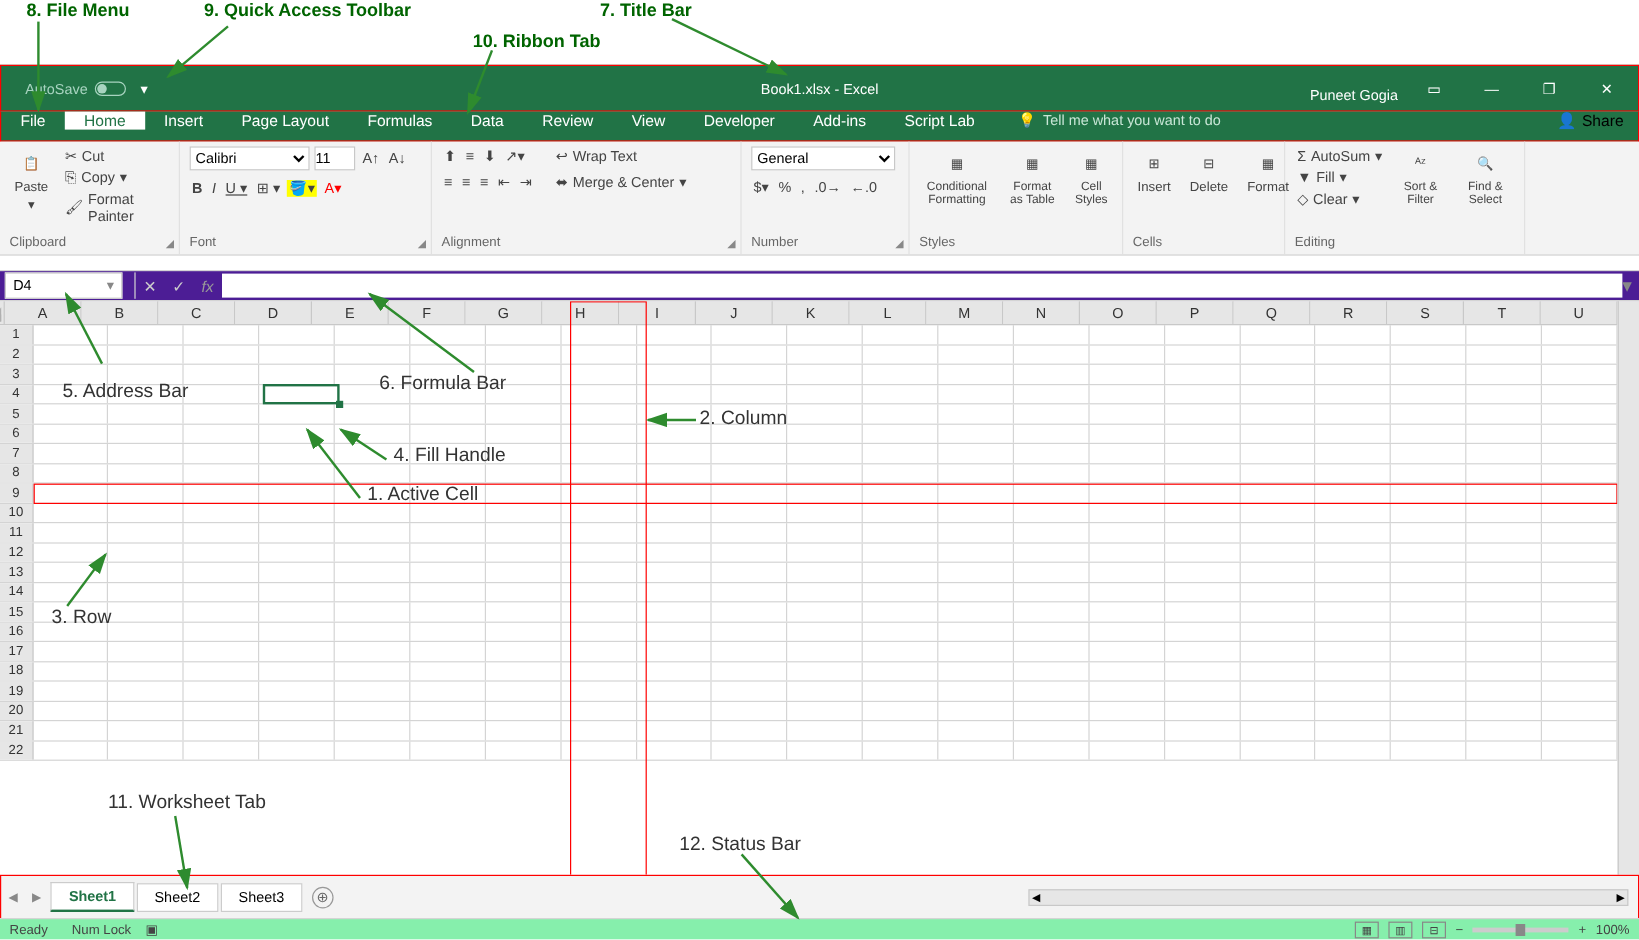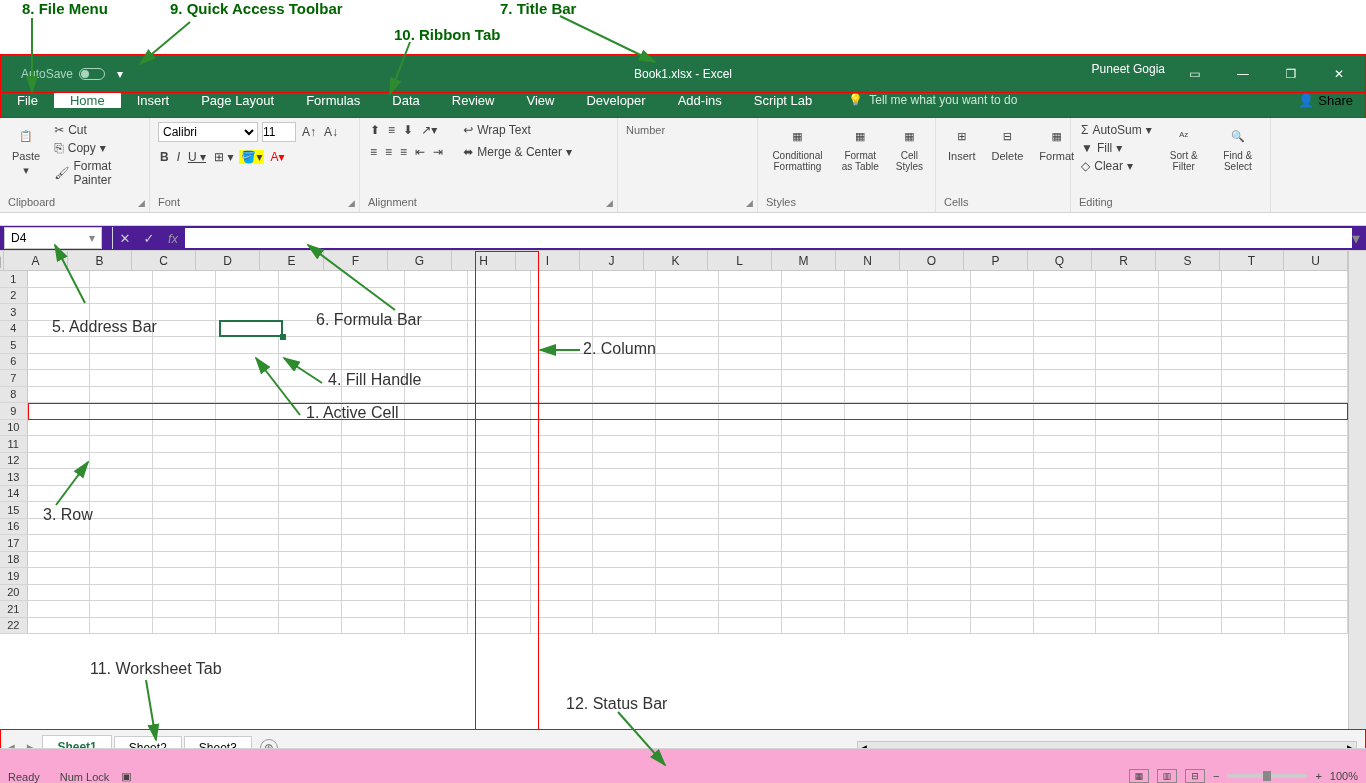--- a/index.html
+++ b/index.html
@@ -4,21 +4,21 @@
 <style>
 *{margin:0;padding:0;box-sizing:border-box;font-family:'Segoe UI',Tahoma,sans-serif}
 body{background:#fff;width:1366px;height:783px;overflow:hidden;position:relative}
 .annotations{position:absolute;top:0;left:0;right:16px;height:72px;z-index:100}
 .ann{position:absolute;color:#006400;font-weight:bold;font-size:15px}
 .titlebar{position:absolute;top:54px;left:0;right:0;height:39px;background:#217346;display:flex;align-items:center;color:#fff;font-size:12px;border:1px solid red}
 .autosave{margin-left:20px;color:#a8d4c0;font-size:12px;display:flex;align-items:center;gap:6px}
 .toggle{width:26px;height:12px;border:1px solid #a8d4c0;border-radius:8px;display:inline-block;position:relative}
 .toggle::after{content:'';position:absolute;width:8px;height:8px;background:#a8d4c0;border-radius:50%;top:1px;left:1px}
 .titlebar-center{position:absolute;left:50%;transform:translateX(-50%)}
-.titlebar-right{margin-left:auto;display:flex;align-items:flex-start;gap:12px;margin-right:8px}
+.titlebar-right{margin-left:auto;display:flex;align-items:flex-end;gap:12px;margin-right:8px}
 .winbtn{width:36px;height:24px;display:flex;align-items:center;justify-content:center;color:#fff}
 .ribbon-tabs{position:absolute;top:93px;left:0;right:0;height:25px;background:#217346;display:flex;align-items:flex-start;border:1px solid red;border-top:none}
 .tab{padding:0 16px;color:#fff;font-size:13px;display:flex;align-items:center;cursor:pointer}
 .tab.active{background:#fff;color:#217346}
 .tellme{margin-left:20px;display:flex;align-items:center;gap:6px;color:#c8e6d6;font-size:12px}
 .share{margin-left:auto;margin-right:12px;display:flex;align-items:center;gap:4px;font-size:13px}
 .ribbon{position:absolute;top:118px;left:0;right:0;height:95px;background:#f3f3f3;border-bottom:1px solid #d4d4d4;display:flex;align-items:stretch}
 .group{border-right:1px solid #e1e1e1;padding:4px 8px;display:flex;flex-direction:column;justify-content:space-between;position:relative}
 .group-label{font-size:11px;color:#666;text-align:left;padding-top:2px}
 .group-body{display:flex;gap:8px;align-items:flex-start;height:70px}
@@ -48,21 +48,21 @@
 .active-cell{position:absolute;border:2px solid #217346;background:#fff;pointer-events:none}
 .fill-handle{position:absolute;width:6px;height:6px;background:#217346;pointer-events:none}
 .hl-col{position:absolute;border:1px solid red;pointer-events:none}
 .hl-row{position:absolute;border:1px solid red;pointer-events:none}
 .sheettabs{position:absolute;bottom:17px;left:0;right:0;height:37px;background:#f3f3f3;border-top:1px solid #d4d4d4;display:flex;align-items:center;border:1px solid red}
 .navarr{padding:0 6px;color:#888;font-size:10px}
 .stab{padding:4px 14px;border:1px solid #ccc;background:#fff;font-size:12px;margin-left:2px;cursor:pointer}
 .stab.active{border-bottom:2px solid #217346;color:#217346;font-weight:bold}
 .addsheet{margin-left:8px;width:18px;height:18px;border:1px solid #999;border-radius:50%;display:flex;align-items:center;justify-content:center;font-size:12px;color:#666}
 .hscroll{margin-left:auto;width:500px;height:14px;background:#e6e6e6;border:1px solid #c8c8c8;display:flex;align-items:center;margin-right:8px}
-.statusbar{position:absolute;bottom:0;left:0;right:0;height:35px;background:#f9a8d4;border-top:1px solid #d4d4d4;display:flex;align-items:flex-end;font-size:11px;color:#444;padding:0 8px}
+.statusbar{position:absolute;bottom:0;left:0;right:0;height:18px;background:#86efac;border-top:1px solid #d4d4d4;display:flex;align-items:center;font-size:11px;color:#444;padding:0 8px}
 .sb-right{margin-left:auto;display:flex;align-items:center;gap:8px}
 .viewbtn{width:20px;height:14px;border:1px solid #888;display:flex;align-items:center;justify-content:center;font-size:9px}
 .zoomslider{width:80px;height:4px;background:#ccc;position:relative}
 .zoomslider::after{content:'';position:absolute;width:8px;height:10px;background:#888;top:-3px;left:36px}
 .vscroll{position:absolute;top:251px;bottom:54px;right:0;width:18px;background:#e6e6e6;border-left:1px solid #c8c8c8}
 .inline-ann{position:absolute;z-index:50;color:#333;font-size:16px;pointer-events:none}
 svg.arrow-svg{position:absolute;pointer-events:none;z-index:90}
 </style>
 </head>
 <body>
@@ -208,20 +208,30 @@
             <span>Merge &amp; Center</span>
             <span>▾</span>
           </div>
       </div>
     </div>
     <div class="group-label">Alignment</div>
     <span class="launcher">◢</span>
   </div>
 
   <div class="group" style="width:140px">
+    <div class="group-body vstack" style="gap:6px">
+      <select style="width:120px"><option>General</option></select>
+      <div class="hstack">
+        <span class="sml">$▾</span>
+        <span class="sml">%</span>
+        <span class="sml">,</span>
+        <span class="sml">.0→</span>
+        <span class="sml">←.0</span>
+      </div>
+    </div>
     <div class="group-label">Number</div>
     <span class="launcher">◢</span>
   </div>
 
   <div class="group" style="width:178px">
     <div class="group-body">
       <div class="bigbtn">
           <div class="icon-box">▦</div>
           <span style="font-size:10px;text-align:center">Conditional Formatting</span>
         </div>

